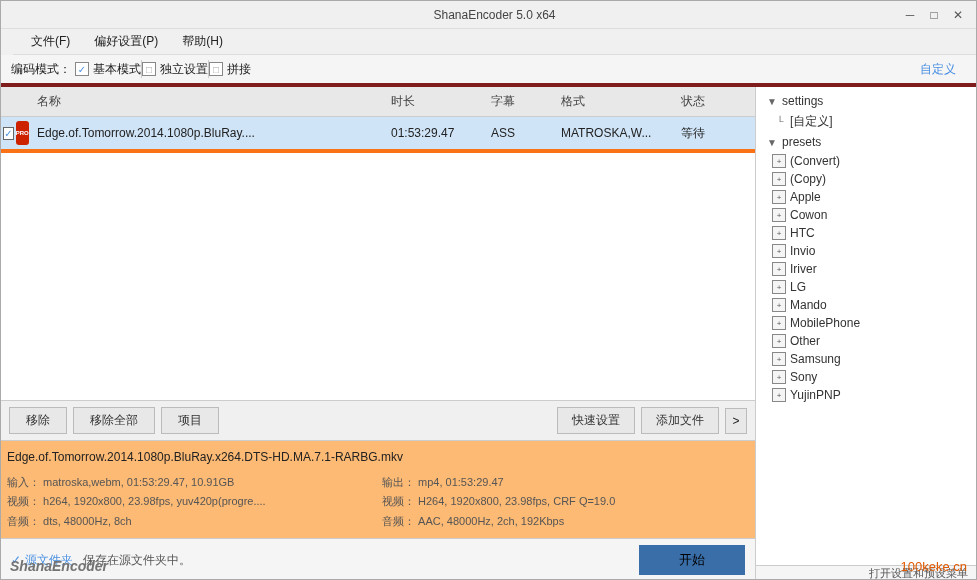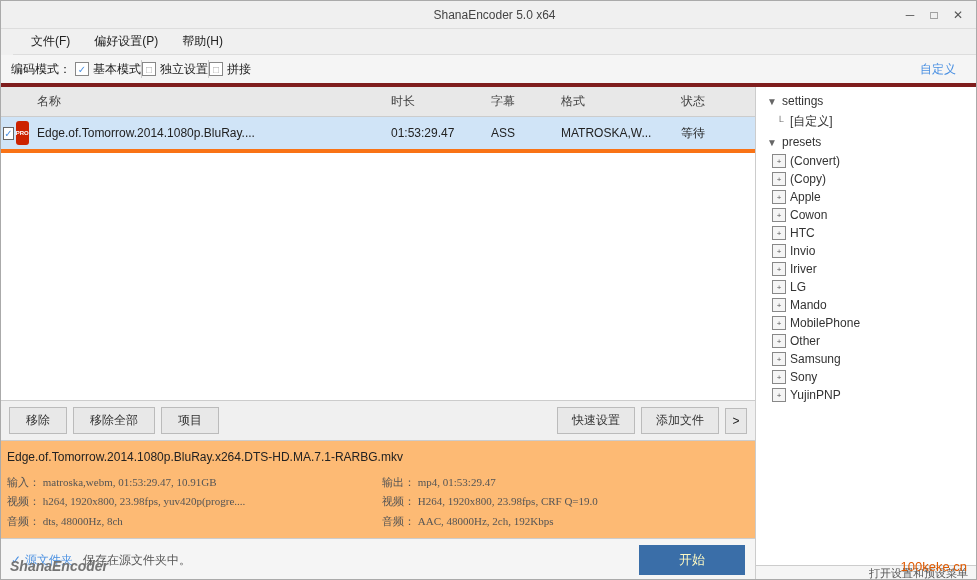--- a/index.html
+++ b/index.html
@@ -225,21 +225,20 @@
     }
     .info-filename {
       font-size: 12px;
       margin-bottom: 4px;
       color: #222;
     }
     .info-grid {
       display: grid;
       grid-template-columns: 1fr 1fr;
       gap: 8px;
-      font-family: Liberation Serif, serif;
     }
     .info-line { color: #555; }
     
     .bottom-bar {
       display: flex;
       align-items: center;
       padding: 6px 10px;
       gap: 10px;
       border-top: 1px solid #ccc;
       background: #f5f5f5;
@@ -249,21 +248,21 @@
       align-items: center;
       gap: 4px;
       color: #4a90e2;
       font-size: 12px;
     }
     .source-label { font-size: 12px; color: #555; }
     .start-btn {
       margin-left: auto;
       padding: 6px 40px;
       background: #3a6ea8;
-      color: #fef9c3;
+      color: #000000;
       border: none;
       cursor: pointer;
       font-size: 13px;
     }
     .brand-text {
       color: #737373;
       font-size: 14px;
       font-weight: bold;
       font-style: italic;
     }

